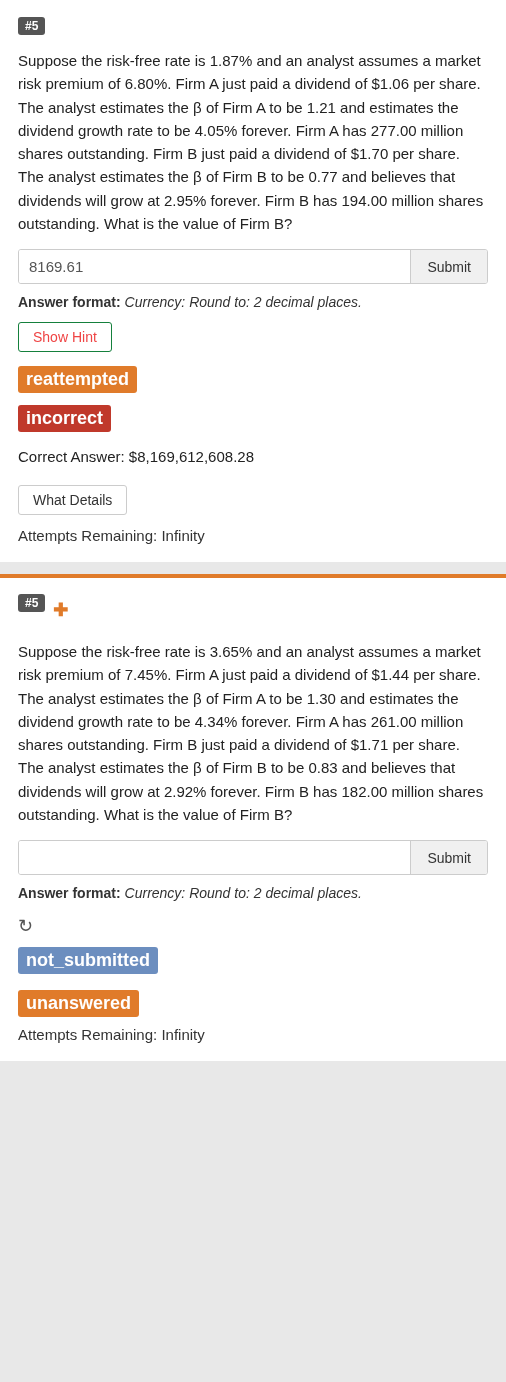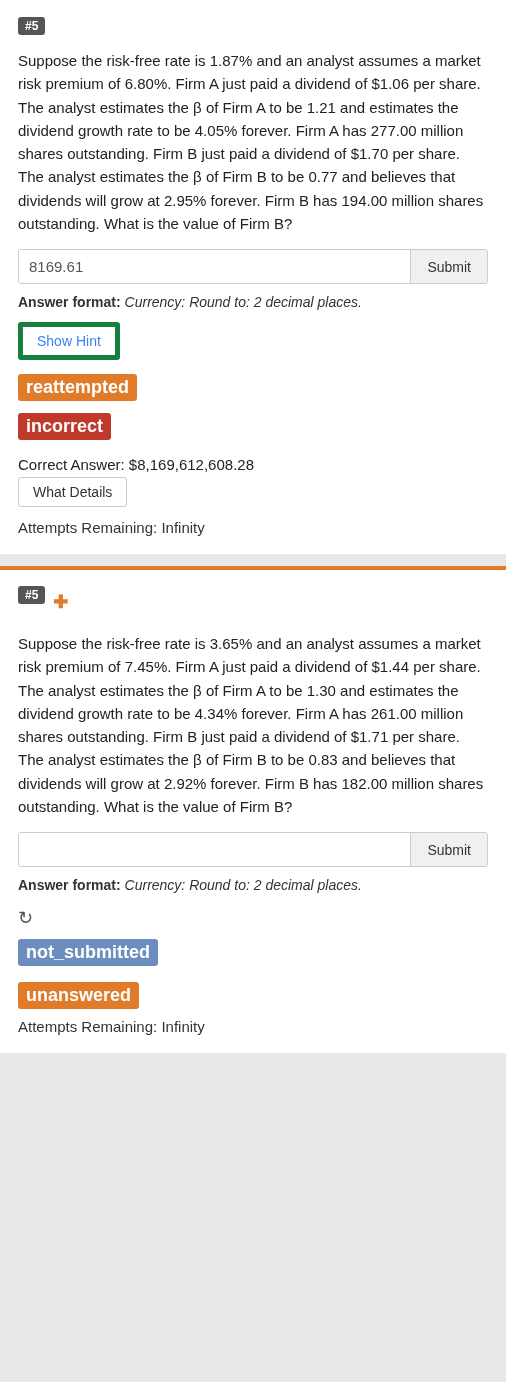--- a/index.html
+++ b/index.html
@@ -65,47 +65,47 @@
 
     .answer-format {
       font-size: 14px;
       color: #333;
       margin-bottom: 12px;
     }
     .answer-format em { font-style: italic; }
     .answer-format strong { font-weight: bold; }
 
     .show-hint-btn {
-      border: 5px solid #15803d;
+      border: 1px solid #15803d;
       background: #fff;
       padding: 6px 14px;
       font-size: 14px;
       cursor: pointer;
       border-radius: 3px;
-      color: #3b82f6;
+      color: #ef4444;
       margin-bottom: 14px;
       text-align: center;
     }
 
     .badge {
       display: inline-block;
       color: #fff;
       font-size: 18px;
       font-weight: bold;
       padding: 3px 8px;
       border-radius: 3px;
       margin-bottom: 6px;
     }
     .badge-orange { background: #e07b2a; }
     .badge-red { background: #c0392b; }
     .badge-gray-blue { background: #6c8ebf; }
 
     .correct-answer-text {
       color: #222;
-      margin-bottom: 4px;
+      margin-bottom: 20px;
       font-size: 15px;
     }
 
     .points-text {
       color: #222;
       margin-bottom: 10px;
       font-size: 15px;
     }
 
     .more-details-btn {

